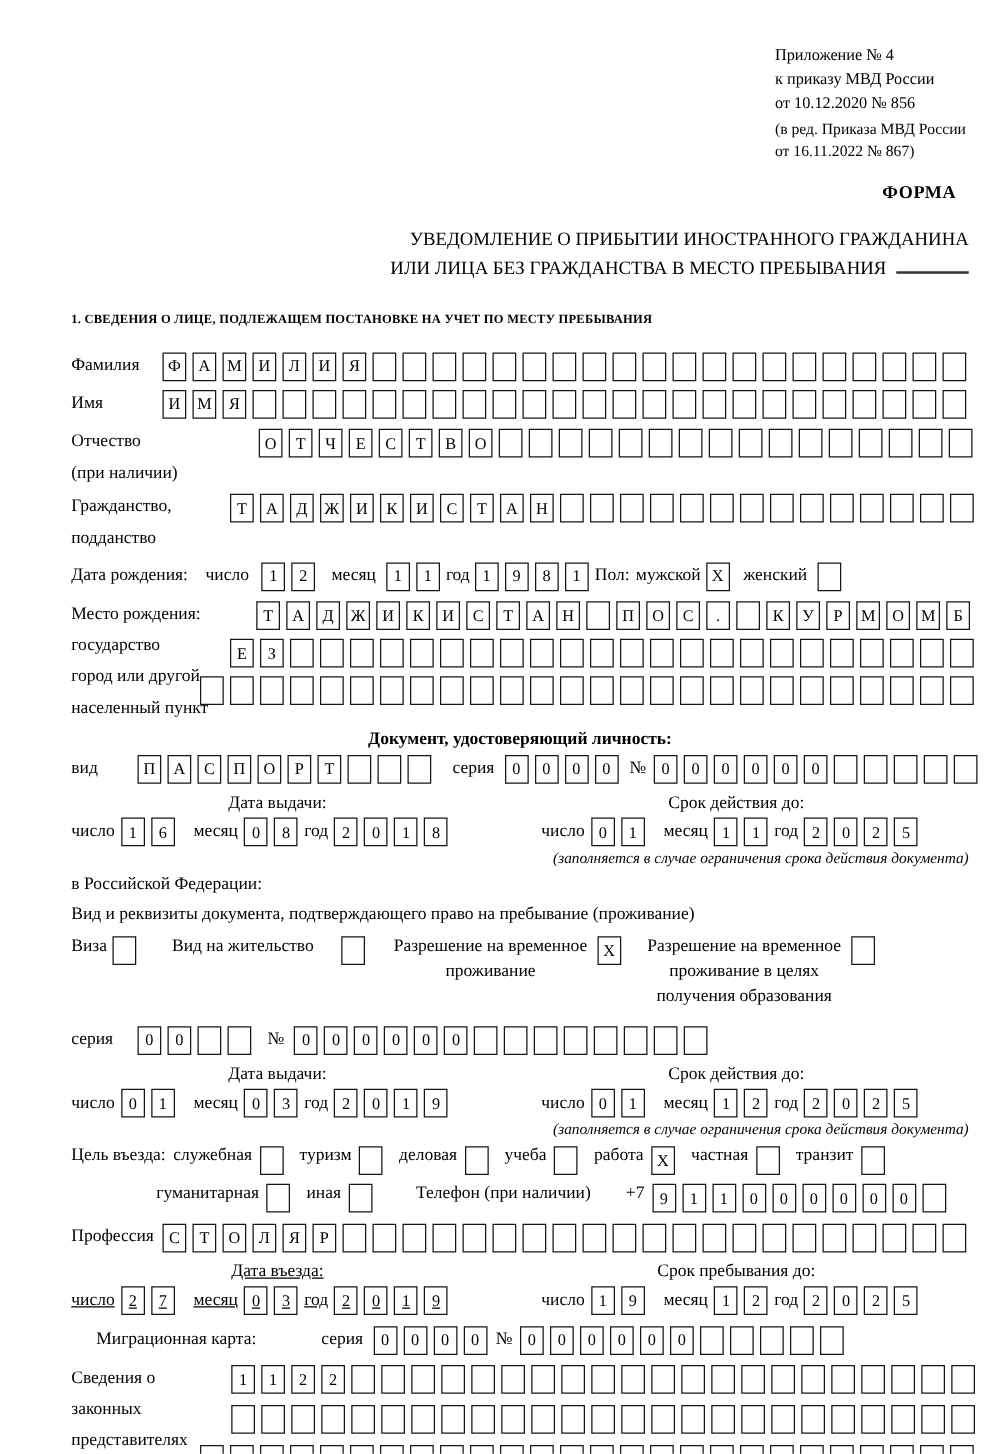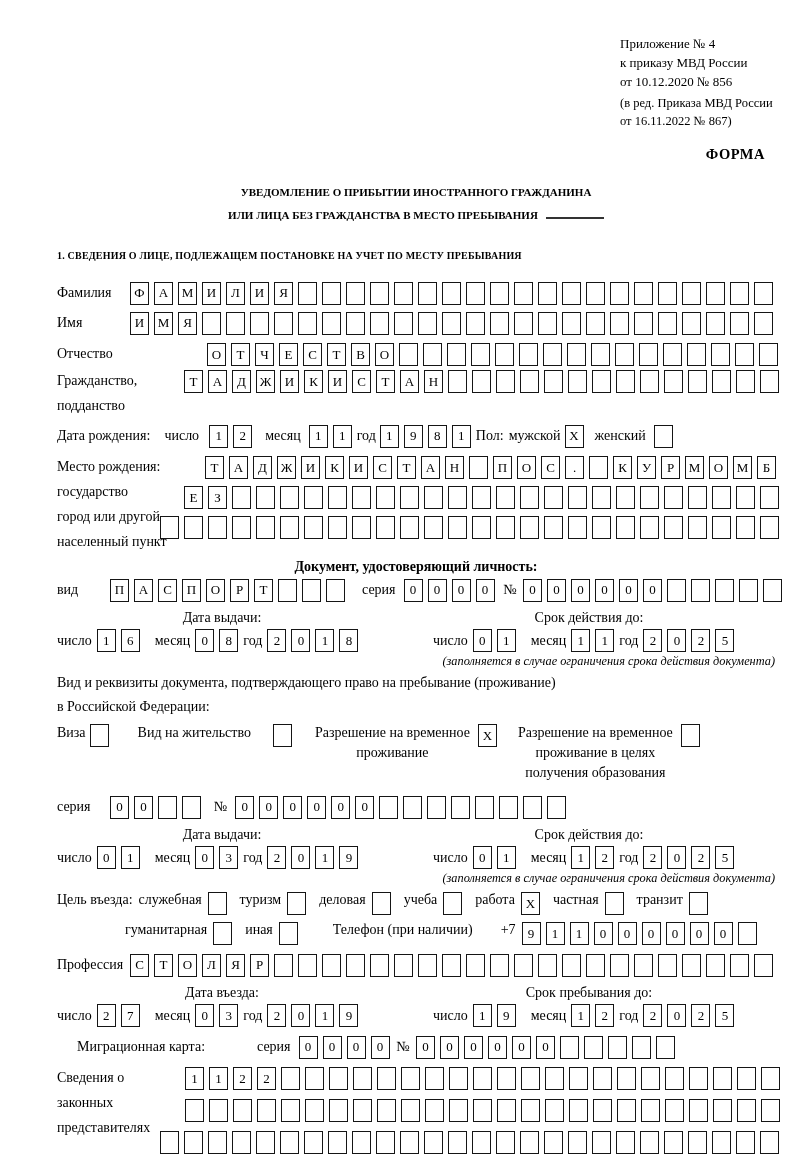--- a/index.html
+++ b/index.html
@@ -3,21 +3,21 @@
 <meta charset="utf-8">
 <style>
   html,body{margin:0;padding:0;background:#fff;color:#000;}
   body{width:800px;height:1163px;overflow:hidden;font-family:"Liberation Serif", serif;font-size:14px;}
   .page{padding:34px 25px 0 57px;position:relative;}
   
   .hdr{margin-left:563px;width:212px;font-size:13px;line-height:19px;}
   .hdr .ed{font-size:12.5px;line-height:18px;margin-top:3px;}
   .forma{font-weight:bold;text-align:right;margin:16px 10px 0 0;font-size:14.5px;letter-spacing:.5px;}
   
-  .title{text-align:center;font-weight:bold;font-size:11px;line-height:22px;margin-top:18px;}
+  .title{text-align:right;font-weight:normal;font-size:15px;line-height:22px;margin-top:18px;}
   .blank{display:inline-block;width:58px;border-bottom:2px solid #333;height:14px;margin-left:8px;}
   .sect{font-weight:bold;font-size:10px;margin-top:22px;letter-spacing:.2px;}
   
   .row{display:flex;align-items:flex-start;margin-top:6px;}
   .row.c{align-items:center;}
   .lbl{font-size:14px;line-height:24px;flex:none;}
   .boxes{display:flex;flex:none;}
   .box{display:inline-flex;align-items:center;justify-content:center;flex:none;
        width:17px;height:21px;border:1.6px solid #151515;margin-right:5px;
        font-size:13px;background:#fff;}
@@ -126,20 +126,21 @@
         <span class="box"></span>
         <span class="box"></span>
         <span class="box"></span>
         <span class="box"></span>
       </div>
   </div>
 
   <div class="row">
     <div class="lbl labelcol" style="width:150px;">
       <div>Отчество</div>
+      <div>(при наличии)</div>
     </div>
     <div class="boxes" style="margin-top:2px;">
         <span class="box">О</span>
         <span class="box">Т</span>
         <span class="box">Ч</span>
         <span class="box">Е</span>
         <span class="box">С</span>
         <span class="box">Т</span>
         <span class="box">В</span>
         <span class="box">О</span>
@@ -399,22 +400,22 @@
             <span class="box">0</span>
             <span class="box">2</span>
             <span class="box">5</span>
           </span>
       </div>
       <div class="note">(заполняется в случае ограничения срока действия документа)</div>
     </div>
   </div>
 
   <div class="para" style="margin-top:2px;">
+    <div>в Российской Федерации:</div>
     <div>Вид и реквизиты документа, подтверждающего право на пребывание (проживание)</div>
-    <div>в Российской Федерации:</div>
   </div>
 
   <div class="opts">
     <div class="opt">
       <span class="txt">Виза</span>
       <span class="boxes" style="margin-left:4px;">
           <span class="box"></span>
         </span>
     </div>
     <div class="opt" style="margin-left:24px;">
@@ -603,21 +604,21 @@
         <span class="box"></span>
         <span class="box"></span>
         <span class="box"></span>
         <span class="box"></span>
         <span class="box"></span>
         <span class="box"></span>
       </div>
   </div>
 
   <div class="pair">
-    <div class="pcol" style="width:330px;">
+    <div class="pcol" style="width:330px;text-decoration:underline;">
       <div class="phead">Дата въезда:</div>
       <div class="dg">
         <span class="w">число</span>
         <span class="boxes">
             <span class="box">2</span>
             <span class="box">7</span>
           </span>
         <span class="w" style="margin-left:10px;">месяц</span>
         <span class="boxes">
             <span class="box">0</span>

